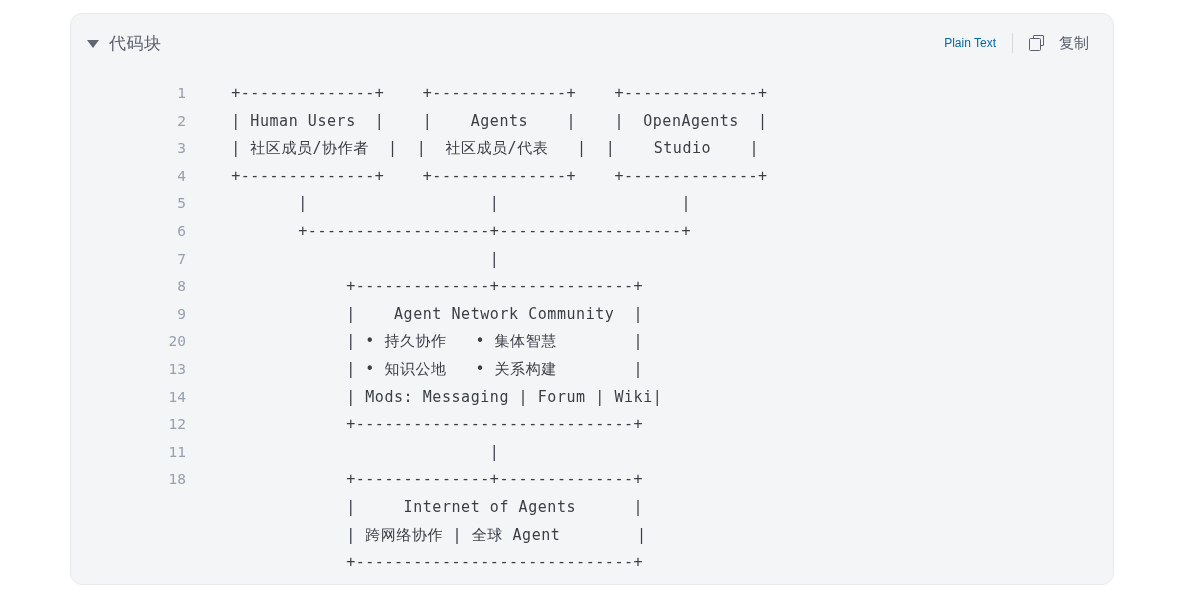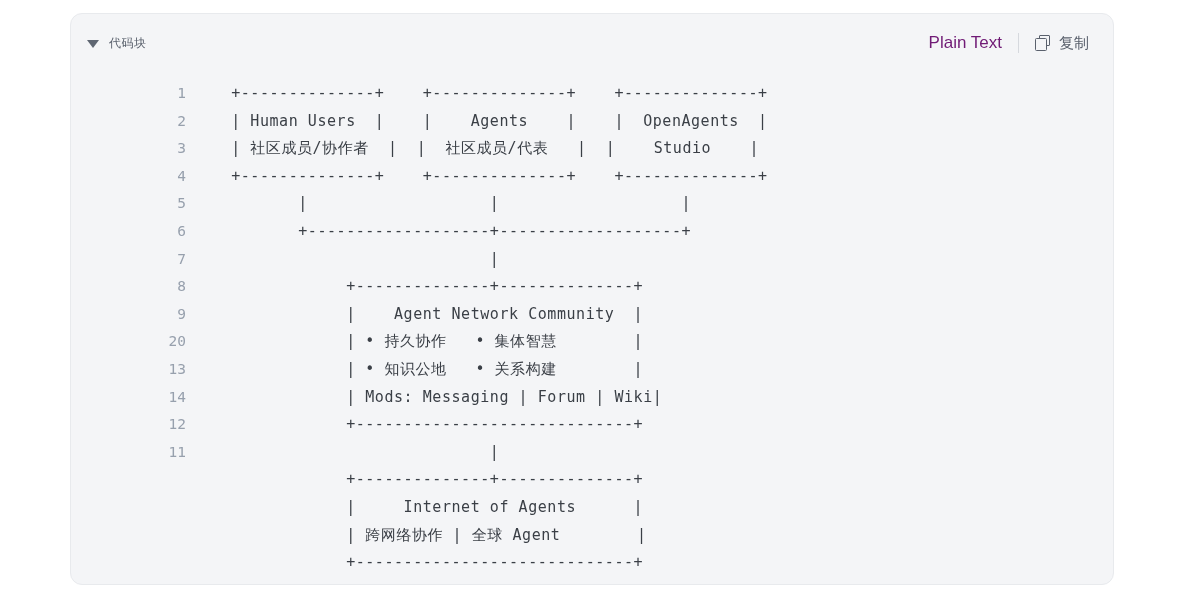--- a/index.html
+++ b/index.html
@@ -56,49 +56,49 @@
     width: 0;
     height: 0;
     border-left: 6px solid transparent;
     border-right: 6px solid transparent;
     border-top: 8px solid #5f6672;
     margin-top: 2px;
     cursor: pointer;
   }
 
   .panel-title {
-    font-size: 12px;
+    font-size: 17px;
     color: #5a616d;
     font-family: Liberation Mono, monospace;
     letter-spacing: 0.5px;
   }
 
   .header-right {
     margin-left: auto;
     display: flex;
     align-items: center;
     gap: 16px;
   }
 
   .lang-label {
-    font-size: 17px;
-    color: #701a75;
+    font-size: 12px;
+    color: #0369a1;
     font-family: "Liberation Sans", sans-serif;
   }
 
   .header-divider {
     width: 1px;
     height: 20px;
     background: #d6d9de;
   }
 
   .copy-button {
     display: flex;
     align-items: center;
-    gap: 7px;
+    gap: 13px;
     cursor: pointer;
     color: #5a616d;
     font-size: 15px;
   }
 
   .copy-icon {
     width: 17px;
     height: 17px;
     position: relative;
     display: inline-block;
@@ -214,19 +214,20 @@
           <span class="ln">5</span>
           <span class="ln">6</span>
           <span class="ln">7</span>
           <span class="ln">8</span>
           <span class="ln">9</span>
           <span class="ln">20</span>
           <span class="ln">13</span>
           <span class="ln">14</span>
           <span class="ln">12</span>
           <span class="ln">11</span>
+          <span class="ln">18</span>
         </div>
       <div class="code-area" id="codearea"><span class="cl">  +--------------+    +--------------+    +--------------+</span><span class="cl">  | Human Users  |    |    Agents    |    |  OpenAgents  |</span><span class="cl">  | 社区成员/协作者  |  |  社区成员/代表   |  |    Studio    |</span><span class="cl">  +--------------+    +--------------+    +--------------+</span><span class="cl">         |                   |                   |</span><span class="cl">         +-------------------+-------------------+</span><span class="cl">                             |</span><span class="cl">              +--------------+--------------+</span><span class="cl">              |    Agent Network Community  |</span><span class="cl">              | • 持久协作   • 集体智慧        |</span><span class="cl">              | • 知识公地   • 关系构建        |</span><span class="cl">              | Mods: Messaging | Forum | Wiki|</span><span class="cl">              +-----------------------------+</span><span class="cl">                             |</span><span class="cl">              +--------------+--------------+</span><span class="cl">              |     Internet of Agents      |</span><span class="cl">              | 跨网络协作 | 全球 Agent        |</span><span class="cl">              +-----------------------------+</span></div>
     </div>
 
   </div>
 
 </div>
 
 </body></html>

